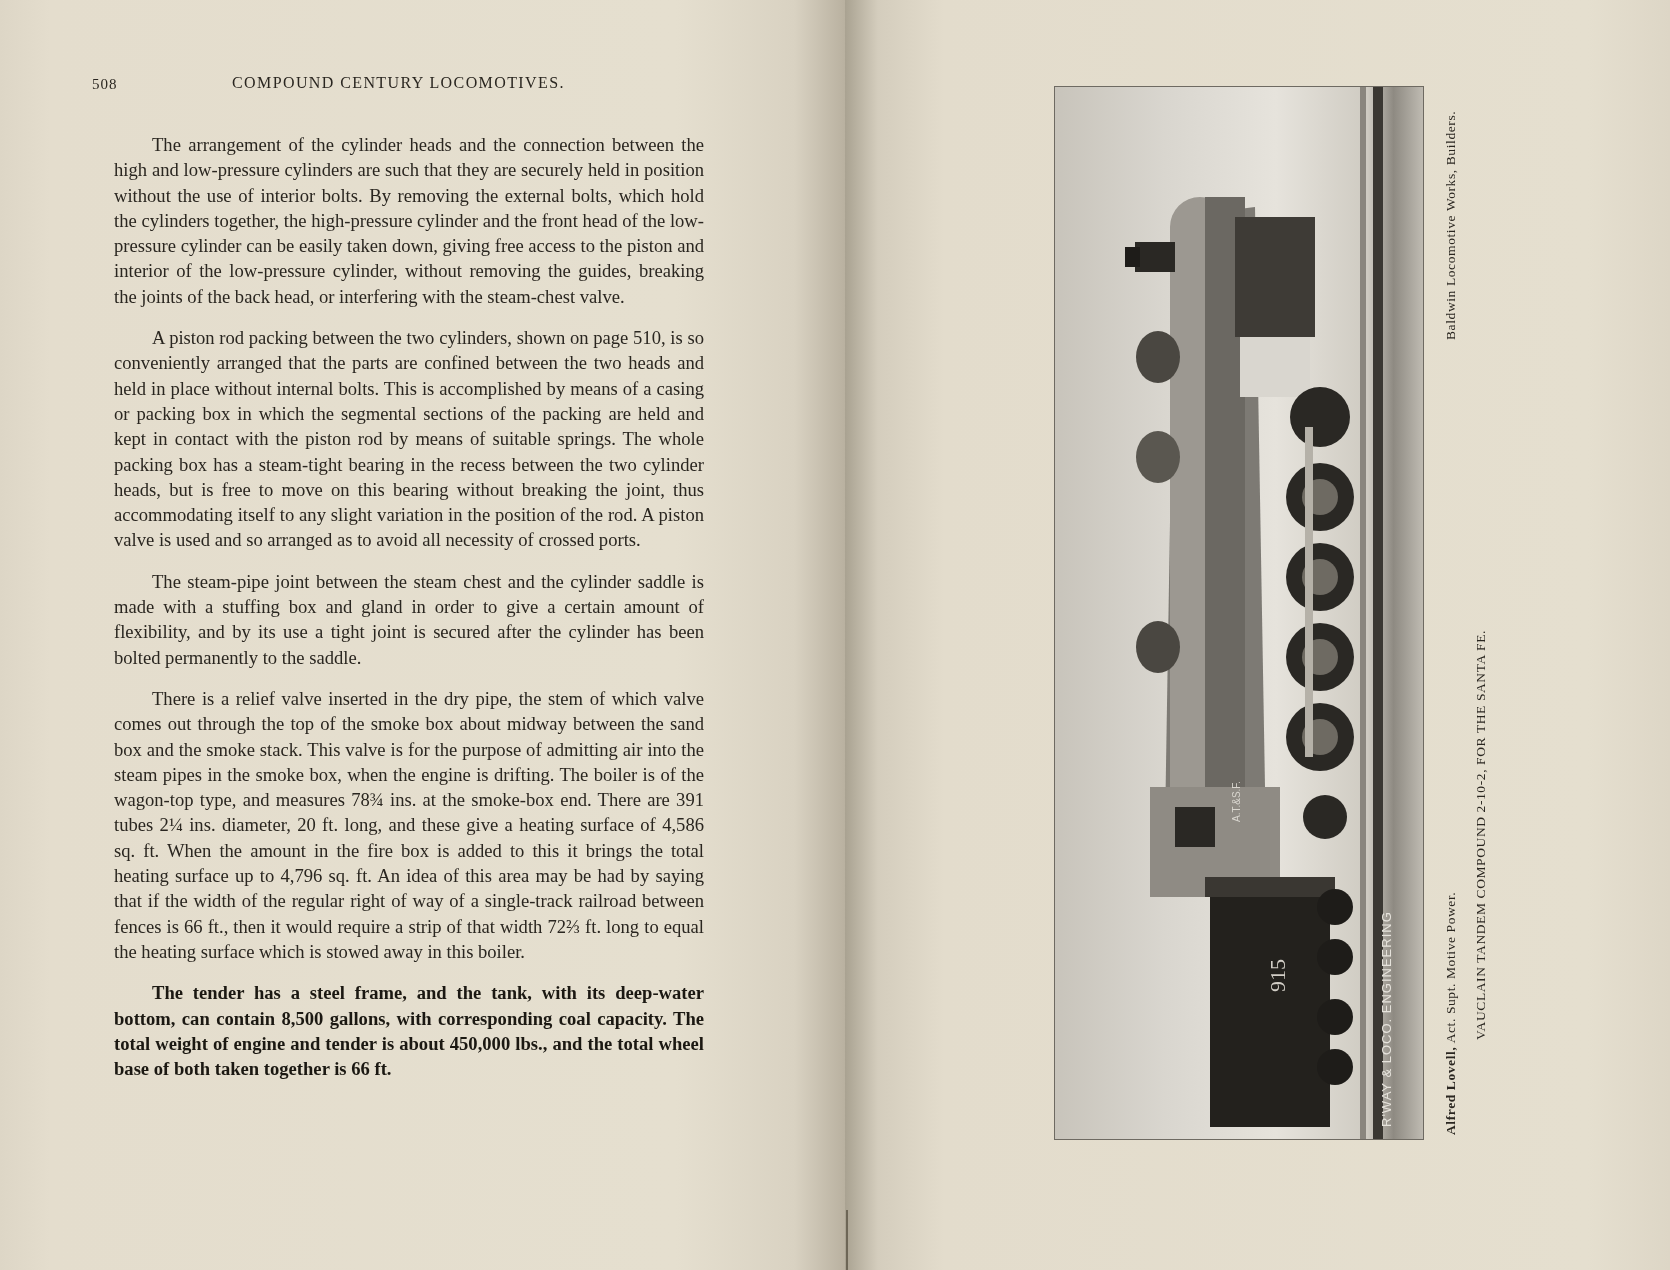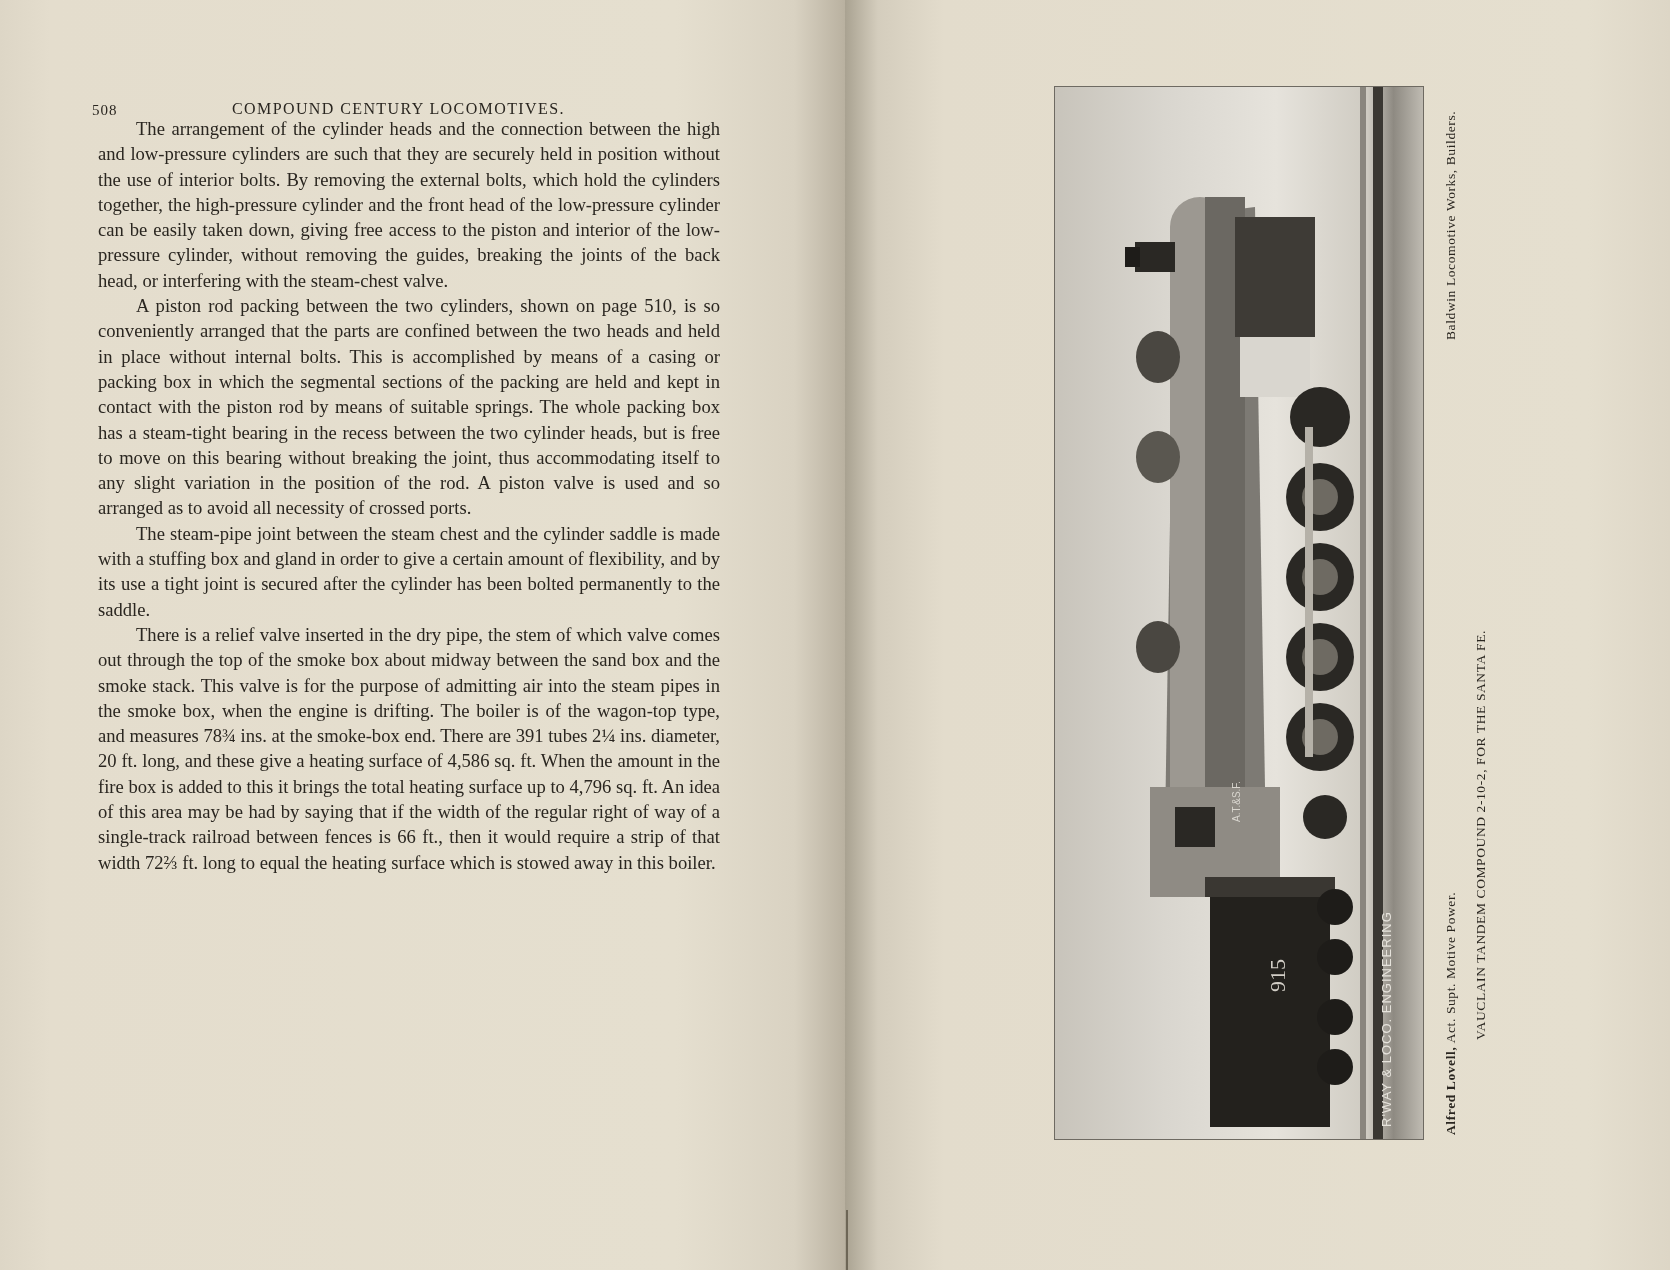--- a/index.html
+++ b/index.html
@@ -13,29 +13,29 @@
   .page-left {
     position:relative; width:845px; height:1270px;
     background:linear-gradient(to right,#ddd6c6 0%,#e4ddcd 6%,#e5dfcf 80%,#d9d2c2 94%,#b9b1a0 100%);
   }
   .page-right {
     position:relative; width:825px; height:1270px;
     background:linear-gradient(to right,#a9a291 0%,#d4cdbd 4%,#e3dccc 12%,#e5dfcf 90%,#ddd6c6 100%);
   }
   .header {
     position:absolute; top:72px; left:92px; width:610px; height:24px;
-    font-size:15px; letter-spacing:1px;margin-top:26px;
+    font-size:15px; letter-spacing:1px;
   }
   .page-num { position:absolute; left:0; top:4px; font-size:15px; }
   .running-title { position:absolute; left:140px; top:2px; font-size:16px; letter-spacing:1.4px; }
   .body-text {
     position:absolute; top:116px; left:98px; width:622px;
     font-size:18.6px; line-height:25.3px; text-align:justify;
   }
-  .body-text p { margin:0; text-indent:38px; }
+  .body-text p { margin:16px; text-indent:38px; }
   .body-text p.bold { font-weight:bold; color:#1b1812; }
   .plate {
     position:absolute; left:1054px; top:86px; width:368px; height:1052px;
     background:linear-gradient(to right,#c8c4bb 0%,#d9d6cf 30%,#e6e3dc 60%,#cfcbc2 85%,#8e8a82 92%,#bfbbb2 100%);
     border:1px solid #6e6a62;
     overflow:hidden;
   }
   .plate svg { position:absolute; left:0; top:0; }
   .caption {
     position:absolute; font-size:13.5px; letter-spacing:0.6px; white-space:nowrap;
@@ -55,20 +55,21 @@
   <div class="page-left">
     <div class="header">
       <span class="page-num">508</span>
       <span class="running-title">COMPOUND CENTURY LOCOMOTIVES.</span>
     </div>
     <div class="body-text">
       <p>The arrangement of the cylinder heads and the connection between the high and low-pressure cylinders are such that they are securely held in position without the use of interior bolts. By removing the external bolts, which hold the cylinders together, the high-pressure cylinder and the front head of the low-pressure cylinder can be easily taken down, giving free access to the piston and interior of the low-pressure cylinder, without removing the guides, breaking the joints of the back head, or interfering with the steam-chest valve.</p>
       <p>A piston rod packing between the two cylinders, shown on page 510, is so conveniently arranged that the parts are confined between the two heads and held in place without internal bolts. This is accomplished by means of a casing or packing box in which the segmental sections of the packing are held and kept in contact with the piston rod by means of suitable springs. The whole packing box has a steam-tight bearing in the recess between the two cylinder heads, but is free to move on this bearing without breaking the joint, thus accommodating itself to any slight variation in the position of the rod. A piston valve is used and so arranged as to avoid all necessity of crossed ports.</p>
       <p>The steam-pipe joint between the steam chest and the cylinder saddle is made with a stuffing box and gland in order to give a certain amount of flexibility, and by its use a tight joint is secured after the cylinder has been bolted permanently to the saddle.</p>
       <p>There is a relief valve inserted in the dry pipe, the stem of which valve comes out through the top of the smoke box about midway between the sand box and the smoke stack. This valve is for the purpose of admitting air into the steam pipes in the smoke box, when the engine is drifting. The boiler is of the wagon-top type, and measures 78¾ ins. at the smoke-box end. There are 391 tubes 2¼ ins. diameter, 20 ft. long, and these give a heating surface of 4,586 sq. ft. When the amount in the fire box is added to this it brings the total heating surface up to 4,796 sq. ft. An idea of this area may be had by saying that if the width of the regular right of way of a single-track railroad between fences is 66 ft., then it would require a strip of that width 72⅔ ft. long to equal the heating surface which is stowed away in this boiler.</p>
+      <p class="bold">The tender has a steel frame, and the tank, with its deep-water bottom, can contain 8,500 gallons, with corresponding coal capacity. The total weight of engine and tender is about 450,000 lbs., and the total wheel base of both taken together is 66 ft.</p>
     </div>
   </div>
 
   <div class="page-right">
   </div>
 
   <div class="plate">
     <svg width="368" height="1052" viewBox="0 0 368 1052">
 
       <rect x="318" y="0" width="10" height="1052" fill="#3a3732"></rect>

